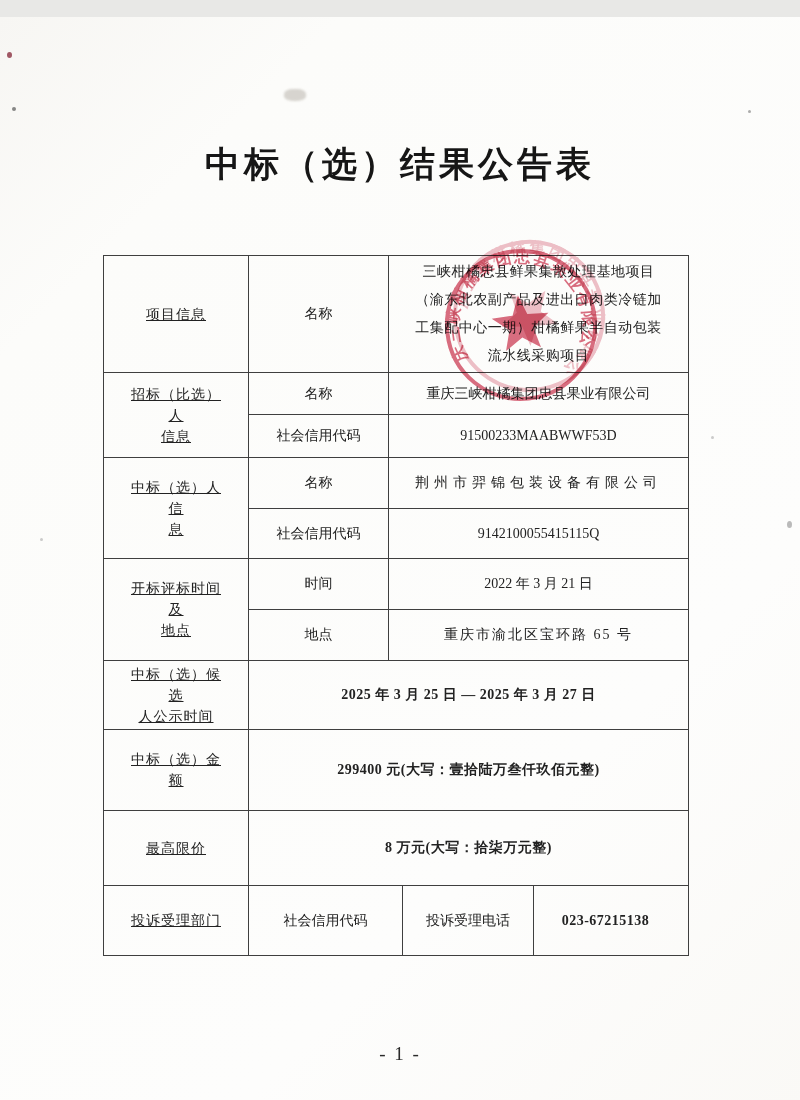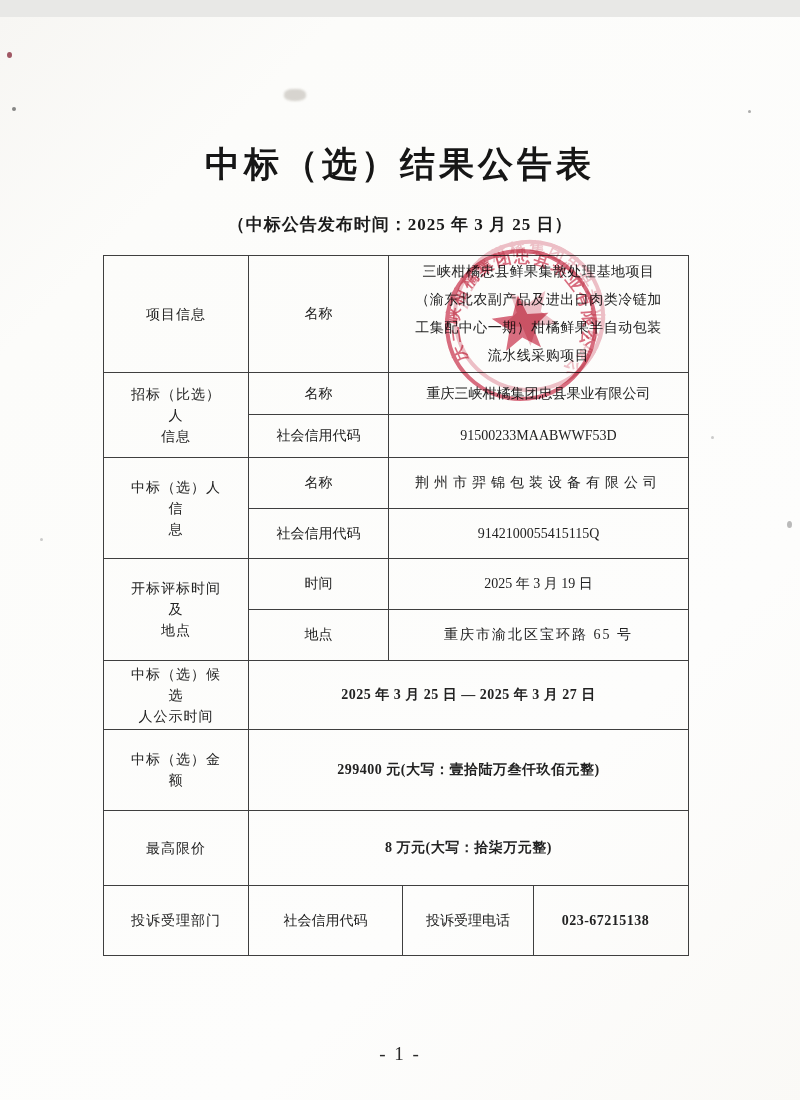--- a/index.html
+++ b/index.html
@@ -18,21 +18,21 @@
   }
   table.announce{
     position:absolute;left:103px;top:238px;width:585px;
     border-collapse:collapse;table-layout:fixed;
   }
   table.announce td{
     border:1.6px solid #3f3f3f;font-size:14px;color:#222;
     text-align:center;vertical-align:middle;padding:2px 20px;
     overflow:hidden;
   }
-  td.label-cell{white-space:pre-line;line-height:1.5;letter-spacing:1px;}
+  td.label-cell{white-space:pre-line;line-height:1.5;letter-spacing:1px;text-decoration:underline;}
   td.project-name-cell{
     text-align:left;line-height:28px;padding:4px 8px 4px 10px;letter-spacing:0.5px;
   }
   td.value-left{text-align:left;padding-left:12px;letter-spacing:0.5px;font-weight:bold;}
   td.spaced{letter-spacing:5px;}
   td.spaced-sm{letter-spacing:2px;}
   .page-number{
     position:absolute;top:1026px;left:0;width:100%;text-align:center;
     font-size:19px;letter-spacing:2px;color:#2a2a2a;
   }
@@ -58,21 +58,20 @@
   .sp6{left:40px;top:521px;width:3px;height:3px;background:#999;opacity:.5;}
   .sp7{left:711px;top:419px;width:3px;height:3px;background:#9a9a9a;opacity:.5;}
   .sp8{left:363px;top:1090px;width:120px;height:4px;background:#d9d6cf;opacity:.6;border-radius:2px;}
 </style>
 </head>
 <body>
 
 <div class="page">
 
   <div class="doc-title">中标（选）结果公告表</div>
-  <div class="doc-subtitle">（中标公告发布时间：2025 年 3 月 25 日）</div>
 
   <table class="announce">
     <colgroup>
       <col style="width:145px">
         <col style="width:140px">
         <col style="width:14px">
         <col style="width:131px">
         <col style="width:155px">
     </colgroup>
     <tbody>
@@ -98,21 +97,21 @@
       <td colspan="3" class="spaced">荆州市羿锦包装设备有限公司</td>
     </tr>
     <tr style="height:50px">
       <td>社会信用代码</td>
       <td colspan="3">9142100055415115Q</td>
     </tr>
     <tr style="height:51px">
       <td rowspan="2" class="label-cell">开标评标时间及
 地点</td>
       <td>时间</td>
-      <td colspan="3">2025 年 3 月 19 日</td>
+      <td colspan="3">2022 年 3 月 21 日</td>
     </tr>
     <tr style="height:51px">
       <td>地点</td>
       <td colspan="3" class="spaced-sm">重庆市渝北区宝环路 65 号</td>
     </tr>
     <tr style="height:69px">
       <td class="label-cell">中标（选）候选
 人公示时间</td>
       <td colspan="4" class="value-left">2025 年 3 月 25 日 —  2025 年 3 月 27 日</td>
     </tr>

